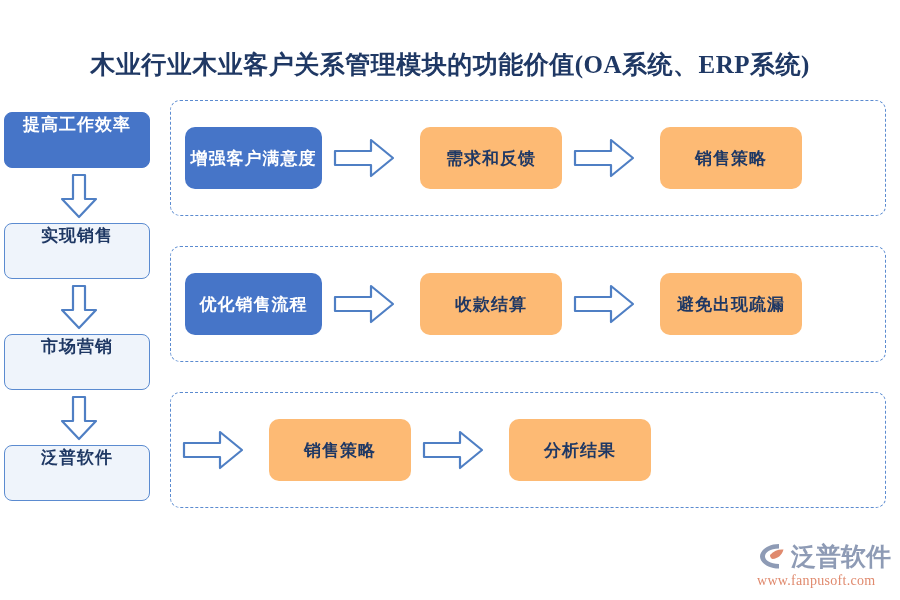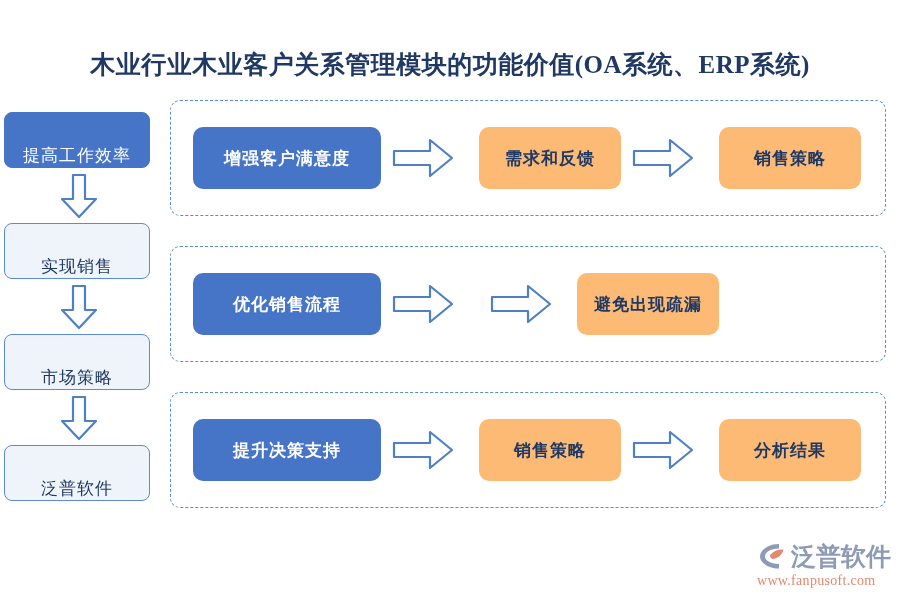--- a/index.html
+++ b/index.html
@@ -42,25 +42,25 @@
     left: 4px;
     top: 112px;
     width: 150px;
   }
 
   .flow-box {
     width: 146px;
     height: 56px;
     border-radius: 8px;
     display: flex;
-    align-items: flex-end;
+    align-items: flex-start;
     justify-content: center;
     box-sizing: border-box;
     font-size: 17px;
-    font-weight: normal;
+    font-weight: bold;
     letter-spacing: 1px;
   }
   .flow-box.primary {
     background: #4675c8;
     color: #ffffff;
     border: 1px solid #4675c8;
   }
   .flow-box.secondary {
     background: #eff4fb;
     color: #1f3864;
@@ -105,22 +105,22 @@
     align-items: center;
     justify-content: center;
     box-sizing: border-box;
     font-size: 17px;
     letter-spacing: 1px;
   }
   .chip.primary {
     background: #4675c8;
     color: #ffffff;
     font-weight: bold;
-    width: 188px;
-    margin-left: 22px;
+    width: 137px;
+    margin-left: 14px;
   }
   .chip.soft {
     background: #fdba74;
     color: #1f3864;
     font-weight: bold;
     width: 142px;
   }
 
   .arrow-slot-h {
     width: 84px;
@@ -191,21 +191,21 @@
       <span>实现销售</span>
     </div>
 
     <div class="down-arrow-slot">
       <svg width="38" height="46" viewBox="0 0 38 46">
         <polygon points="13,2 25,2 25,26 36,26 19,44 2,26 13,26" fill="#ffffff" stroke="#4f7fc4" stroke-width="2.2" stroke-linejoin="round"></polygon>
       </svg>
     </div>
 
     <div class="flow-box secondary">
-      <span>市场策略</span>
+      <span>市场营销</span>
     </div>
 
     <div class="down-arrow-slot">
       <svg width="38" height="46" viewBox="0 0 38 46">
         <polygon points="13,2 25,2 25,26 36,26 19,44 2,26 13,26" fill="#ffffff" stroke="#4f7fc4" stroke-width="2.2" stroke-linejoin="round"></polygon>
       </svg>
     </div>
 
     <div class="flow-box secondary">
       <span>泛普软件</span>
@@ -243,37 +243,37 @@
     <div class="row-inner">
       <div class="chip primary">
         <span>优化销售流程</span>
       </div>
       <div class="arrow-slot-h">
         <svg width="62" height="40" viewBox="0 0 62 40">
           <polygon points="2,13 38,13 38,2 60,20 38,38 38,27 2,27" fill="#ffffff" stroke="#4f7fc4" stroke-width="2.2" stroke-linejoin="round"></polygon>
         </svg>
       </div>
       <div class="gap-a"></div>
+      <div class="chip soft">
+        <span>收款结算</span>
+      </div>
       <div class="arrow-slot-h">
         <svg width="62" height="40" viewBox="0 0 62 40">
           <polygon points="2,13 38,13 38,2 60,20 38,38 38,27 2,27" fill="#ffffff" stroke="#4f7fc4" stroke-width="2.2" stroke-linejoin="round"></polygon>
         </svg>
       </div>
       <div class="gap-b"></div>
       <div class="chip soft">
         <span>避免出现疏漏</span>
       </div>
     </div>
   </div>
 
   <div class="dashed-group" id="group-3">
     <div class="row-inner">
-      <div class="chip primary">
-        <span>提升决策支持</span>
-      </div>
       <div class="arrow-slot-h">
         <svg width="62" height="40" viewBox="0 0 62 40">
           <polygon points="2,13 38,13 38,2 60,20 38,38 38,27 2,27" fill="#ffffff" stroke="#4f7fc4" stroke-width="2.2" stroke-linejoin="round"></polygon>
         </svg>
       </div>
       <div class="gap-a"></div>
       <div class="chip soft">
         <span>销售策略</span>
       </div>
       <div class="arrow-slot-h">

